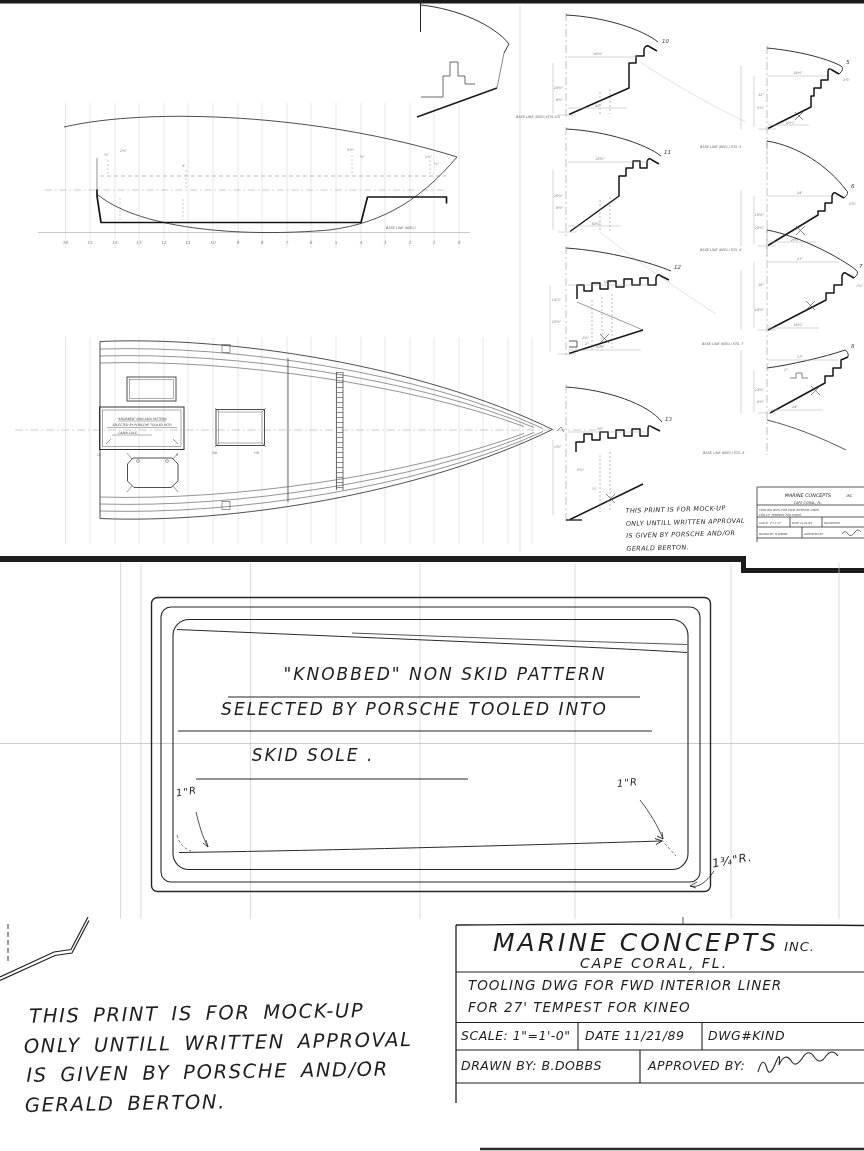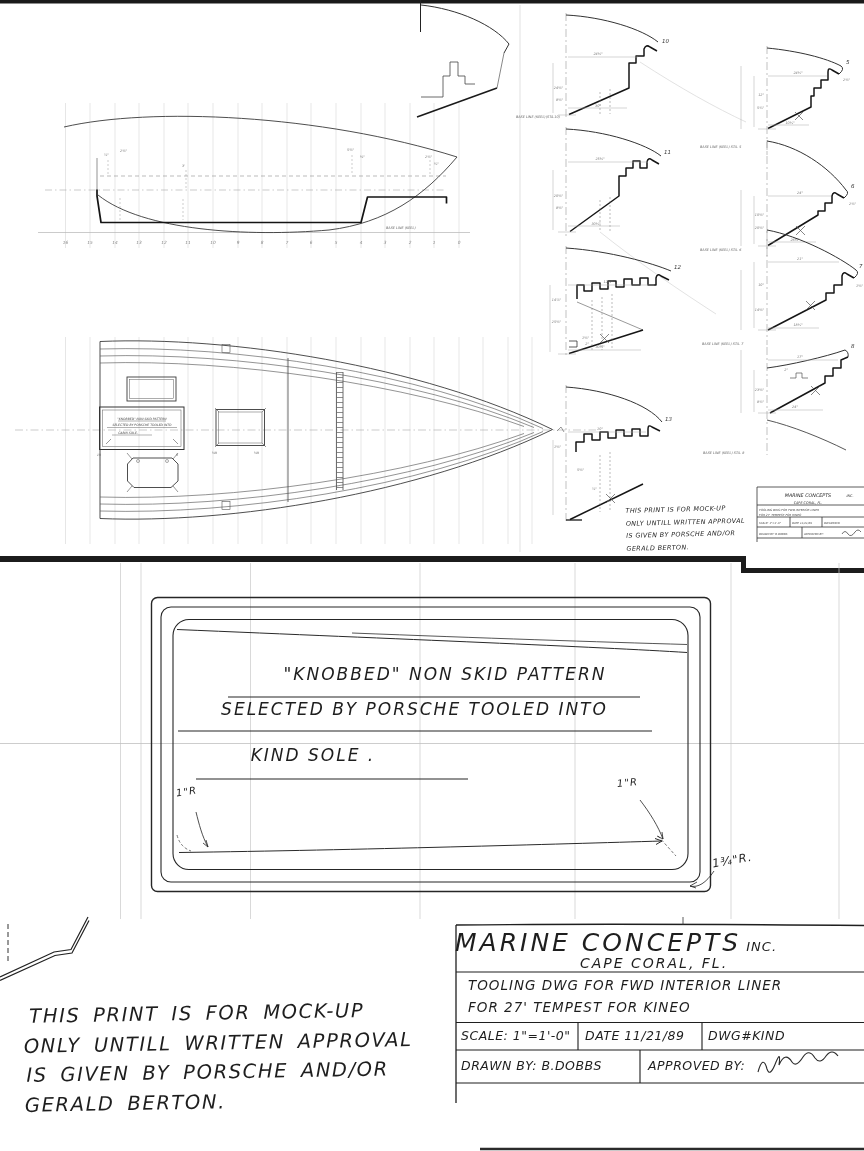--- a/index.html
+++ b/index.html
@@ -6,21 +6,21 @@
   #page{position:relative;width:864px;height:1151px;background:#ffffff;overflow:hidden;
         font-family:"DejaVu Sans",sans-serif;}
   #art{position:absolute;left:0;top:0;z-index:1;}
   .abs{position:absolute;z-index:2;}
   .hand{font-family:"DejaVu Sans",sans-serif;font-style:italic;color:#1e1e1e;}
   .note-top{font-size:6.4px;line-height:12.6px;letter-spacing:.4px;transform:rotate(-1.5deg);}
   .big-note div{font-size:19.5px;line-height:29.5px;letter-spacing:1.6px;word-spacing:5px;white-space:nowrap;}
   .panel-line{font-size:17px;letter-spacing:2px;text-align:center;white-space:nowrap;}
   .rad{font-size:10px;letter-spacing:1px;}
   .rad-big{font-size:11.5px;letter-spacing:1px;}
-  .tb-company{text-align:left;white-space:nowrap;}
+  .tb-company{text-align:center;white-space:nowrap;}
   .tb-main{font-size:25px;letter-spacing:3px;}
   .tb-inc{font-size:13px;letter-spacing:1px;}
   .tb-loc{font-size:14px;letter-spacing:2px;text-align:center;}
   .tb-desc{font-size:13.5px;letter-spacing:1px;white-space:nowrap;}
   .tb-cell{font-size:12.5px;letter-spacing:.5px;white-space:nowrap;}
   svg text{font-family:"DejaVu Sans",sans-serif;}
   .st{font-size:4.3px;fill:#888;font-style:italic;}
   .t3{font-size:3.4px;fill:#777;font-style:italic;}
   .tn{font-size:5.5px;fill:#333;font-style:italic;}
   .bl{font-size:3.4px;fill:#666;font-style:italic;}
@@ -299,21 +299,21 @@
 
 <div class="abs hand note-top" style="left:626px;top:503px;width:142px;">
   <div>THIS PRINT IS FOR MOCK-UP</div>
   <div>ONLY  UNTILL WRITTEN APPROVAL</div>
   <div>IS GIVEN BY PORSCHE AND/OR</div>
   <div>GERALD BERTON.</div>
 </div>
 
 <div class="abs hand panel-line" style="left:245px;top:664px;width:400px;">"KNOBBED" NON SKID PATTERN</div>
 <div class="abs hand panel-line" style="left:172px;top:699px;width:485px;">SELECTED BY PORSCHE TOOLED INTO</div>
-<div class="abs hand panel-line" style="left:188px;top:745px;width:250px;">KIND SOLE .</div>
+<div class="abs hand panel-line" style="left:188px;top:745px;width:250px;">SKID SOLE .</div>
 
 <div class="abs hand rad" style="left:176px;top:786px;transform:rotate(-8deg);">1"R</div>
 <div class="abs hand rad" style="left:617px;top:777px;transform:rotate(-5deg);">1"R</div>
 <div class="abs hand rad-big" style="left:712px;top:853px;transform:rotate(-10deg);">1¾"R.</div>
 
 <div class="abs hand big-note" style="left:24px;top:998px;width:445px;transform:rotate(-1deg);">
   <div style="padding-left:6px;">THIS PRINT IS FOR MOCK-UP</div>
   <div>ONLY  UNTILL WRITTEN APPROVAL</div>
   <div style="padding-left:2px;">IS GIVEN BY PORSCHE AND/OR</div>
   <div>GERALD BERTON.</div>

